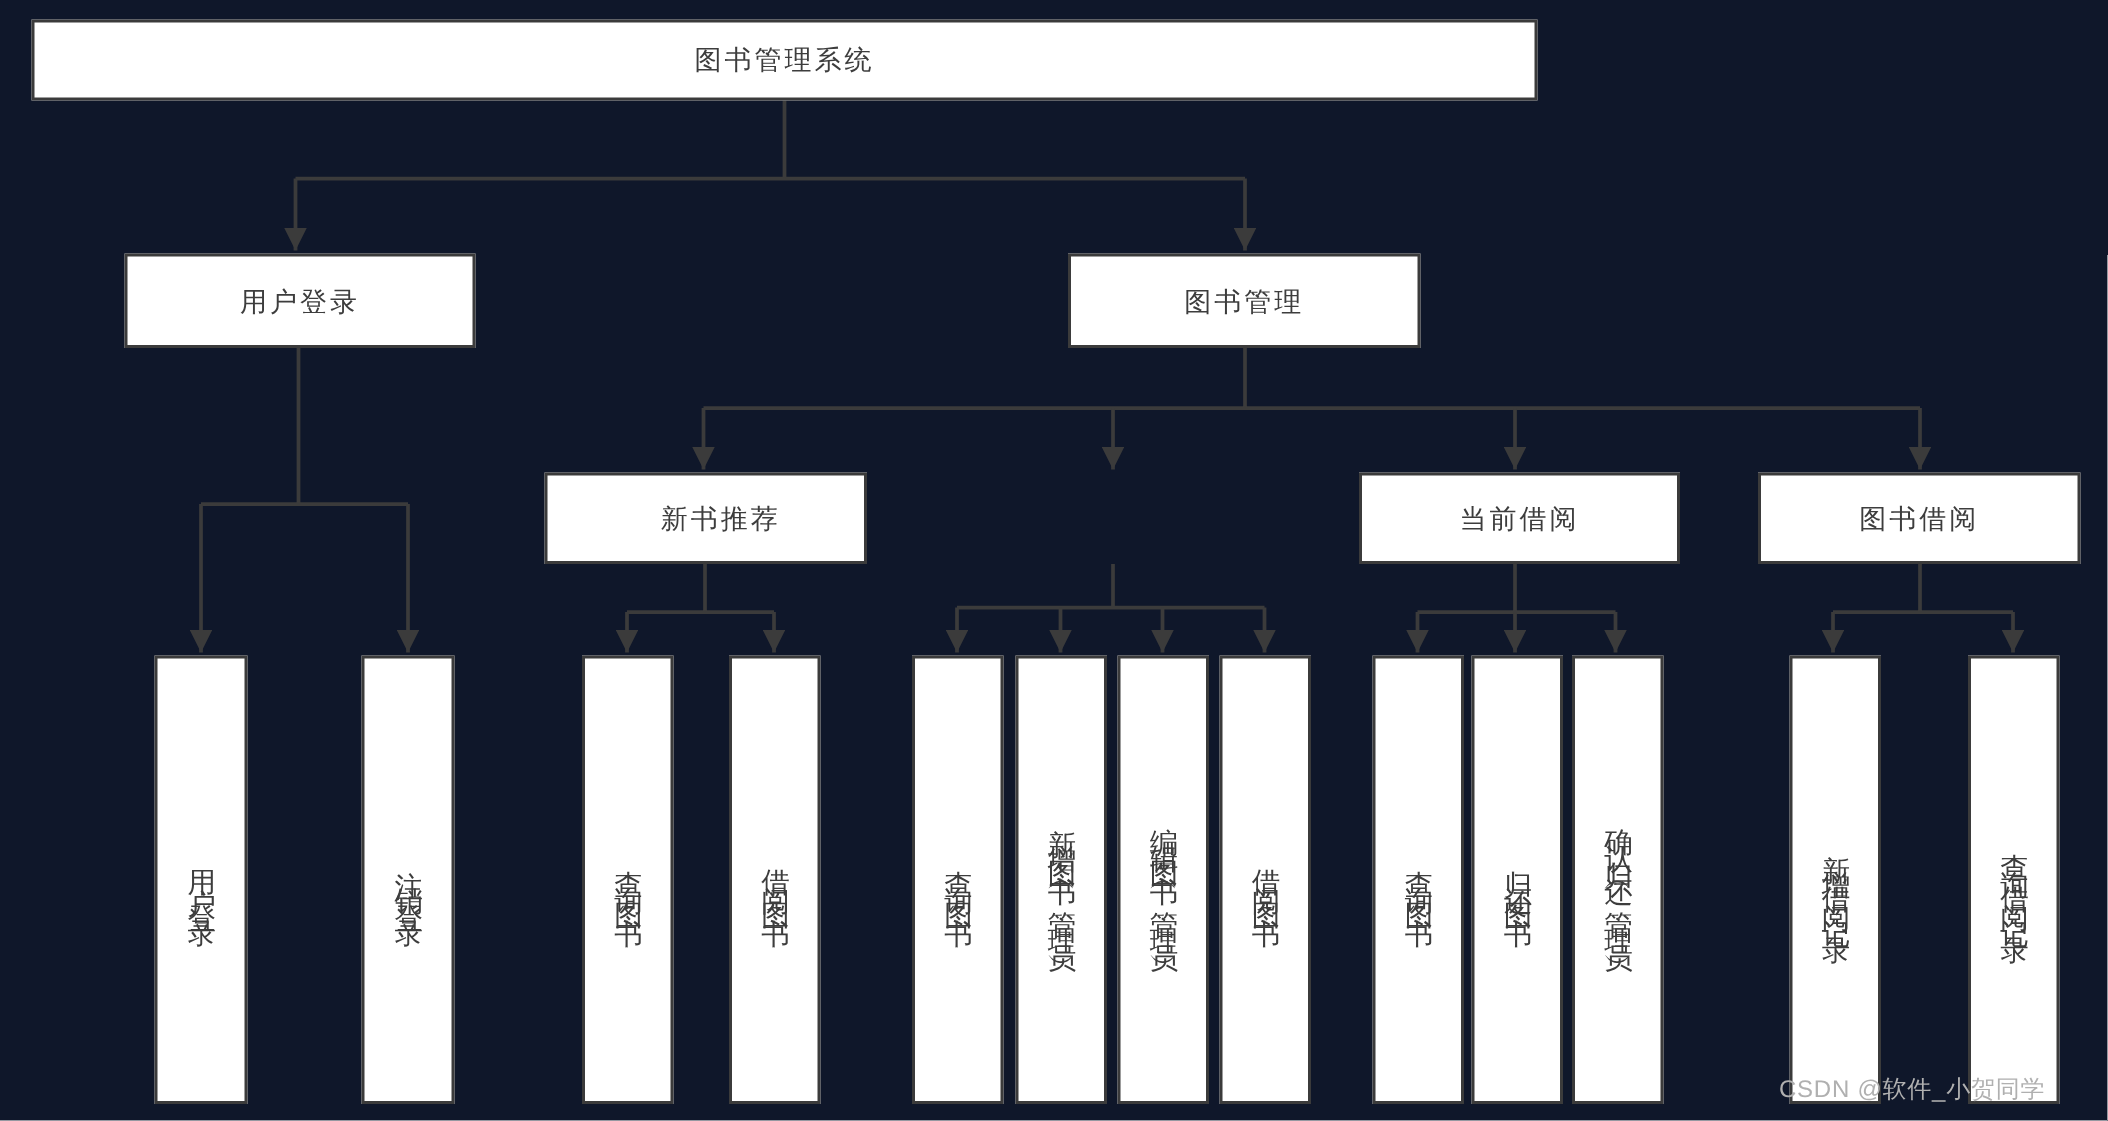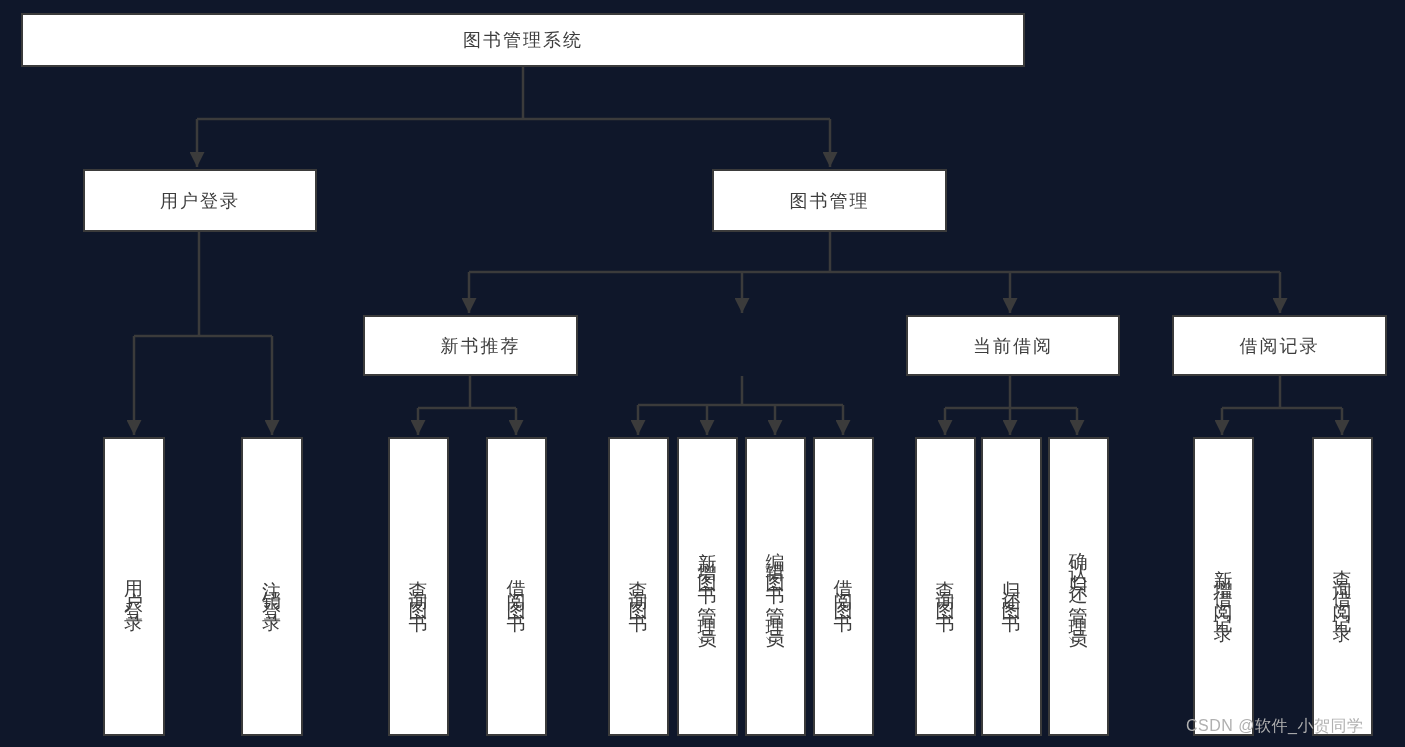--- a/index.html
+++ b/index.html
@@ -95,21 +95,21 @@
     <path d="M1342 408 V435" fill="none" stroke="#3b3b3b" stroke-width="2.5" marker-end="url(#arrow)"></path>
   </svg>
 
   <div class="node" style="left:21px; top:13px; width:1004px; height:54px;">图书管理系统</div>
 
   <div class="node" style="left:83px; top:169px; width:234px; height:63px;">用户登录</div>
   <div class="node" style="left:712px; top:169px; width:235px; height:63px;">图书管理</div>
 
   <div class="node" style="left:363px; top:315px; width:215px; height:61px;padding-left:20px;">新书推荐</div>
   <div class="node" style="left:906px; top:315px; width:214px; height:61px;">当前借阅</div>
-  <div class="node" style="left:1172px; top:315px; width:215px; height:61px;">借阅记录</div>
+  <div class="node" style="left:1172px; top:315px; width:215px; height:61px;">图书借阅</div>
 
   <div class="node leaf" style="left:103px; top:437px; width:62px; height:299px;">用户登录</div>
   <div class="node leaf" style="left:241px; top:437px; width:62px; height:299px;">注销登录</div>
 
   <div class="node leaf" style="left:388px; top:437px; width:61px; height:299px;">查询图书</div>
   <div class="node leaf" style="left:486px; top:437px; width:61px; height:299px;">借阅图书</div>
 
   <div class="node leaf" style="left:608px; top:437px; width:61px; height:299px;">查询图书</div>
   <div class="node leaf" style="left:677px; top:437px; width:61px; height:299px;">新增图书（管理员）</div>
   <div class="node leaf" style="left:745px; top:437px; width:61px; height:299px;">编辑图书（管理员）</div>

